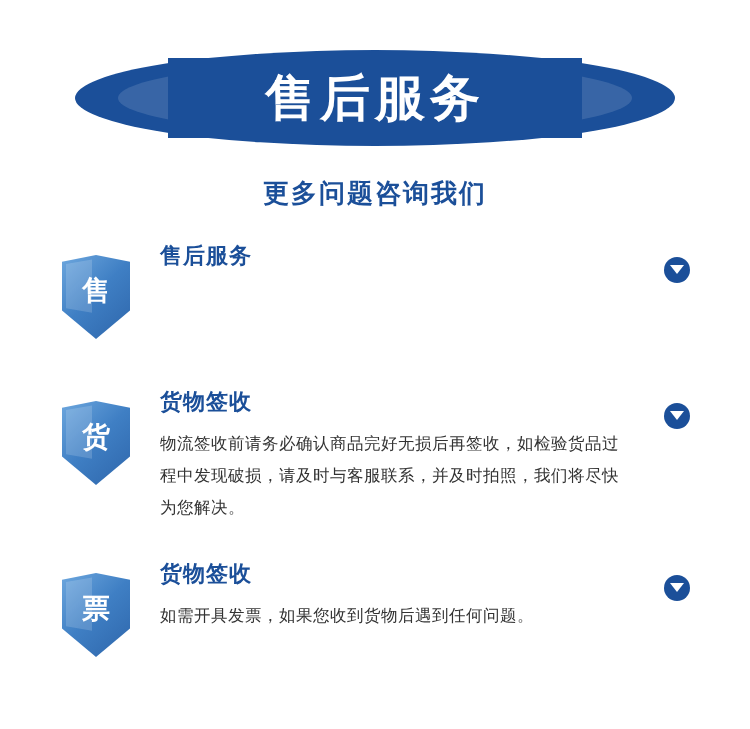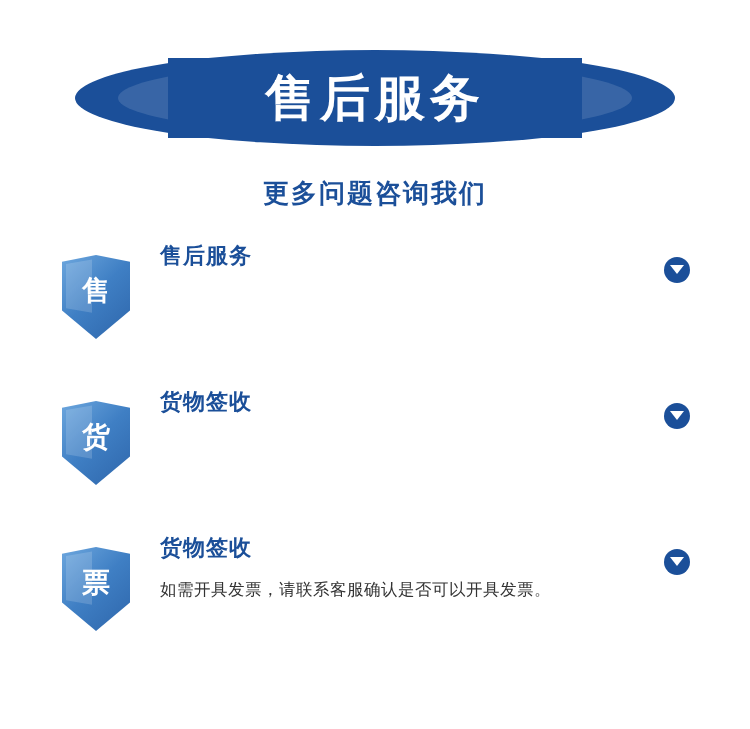--- a/index.html
+++ b/index.html
@@ -196,37 +196,38 @@
     </div>
 
     <div class="section">
       <div class="badge">
         <div class="badge-shape"></div>
         <div class="badge-shine"></div>
         <div class="badge-char">货</div>
       </div>
       <div class="sec-body">
         <div class="sec-title">货物签收</div>
+        <div class="sec-text">物流签收前请务必确认商品完好无损后再签收，如检验货品过程中发现破损，请及时与客服联系，并及时拍照，我们将尽快为您解决。</div>
       </div>
       <div class="chevron">
         <svg width="14" height="10" viewBox="0 0 14 10">
           <polygon points="0,0 14,0 7,9" fill="#ffffff"></polygon>
         </svg>
       </div>
     </div>
 
     <div class="section">
       <div class="badge">
         <div class="badge-shape"></div>
         <div class="badge-shine"></div>
         <div class="badge-char">票</div>
       </div>
       <div class="sec-body">
         <div class="sec-title">货物签收</div>
-        <div class="sec-text">如需开具发票，请联系客服确认是否可以开具发票。</div>
+        <div class="sec-text">如需开具发票，如果您收到货物后遇到任何问题。</div>
       </div>
       <div class="chevron">
         <svg width="14" height="10" viewBox="0 0 14 10">
           <polygon points="0,0 14,0 7,9" fill="#ffffff"></polygon>
         </svg>
       </div>
     </div>
 
   </div>
 </div>

